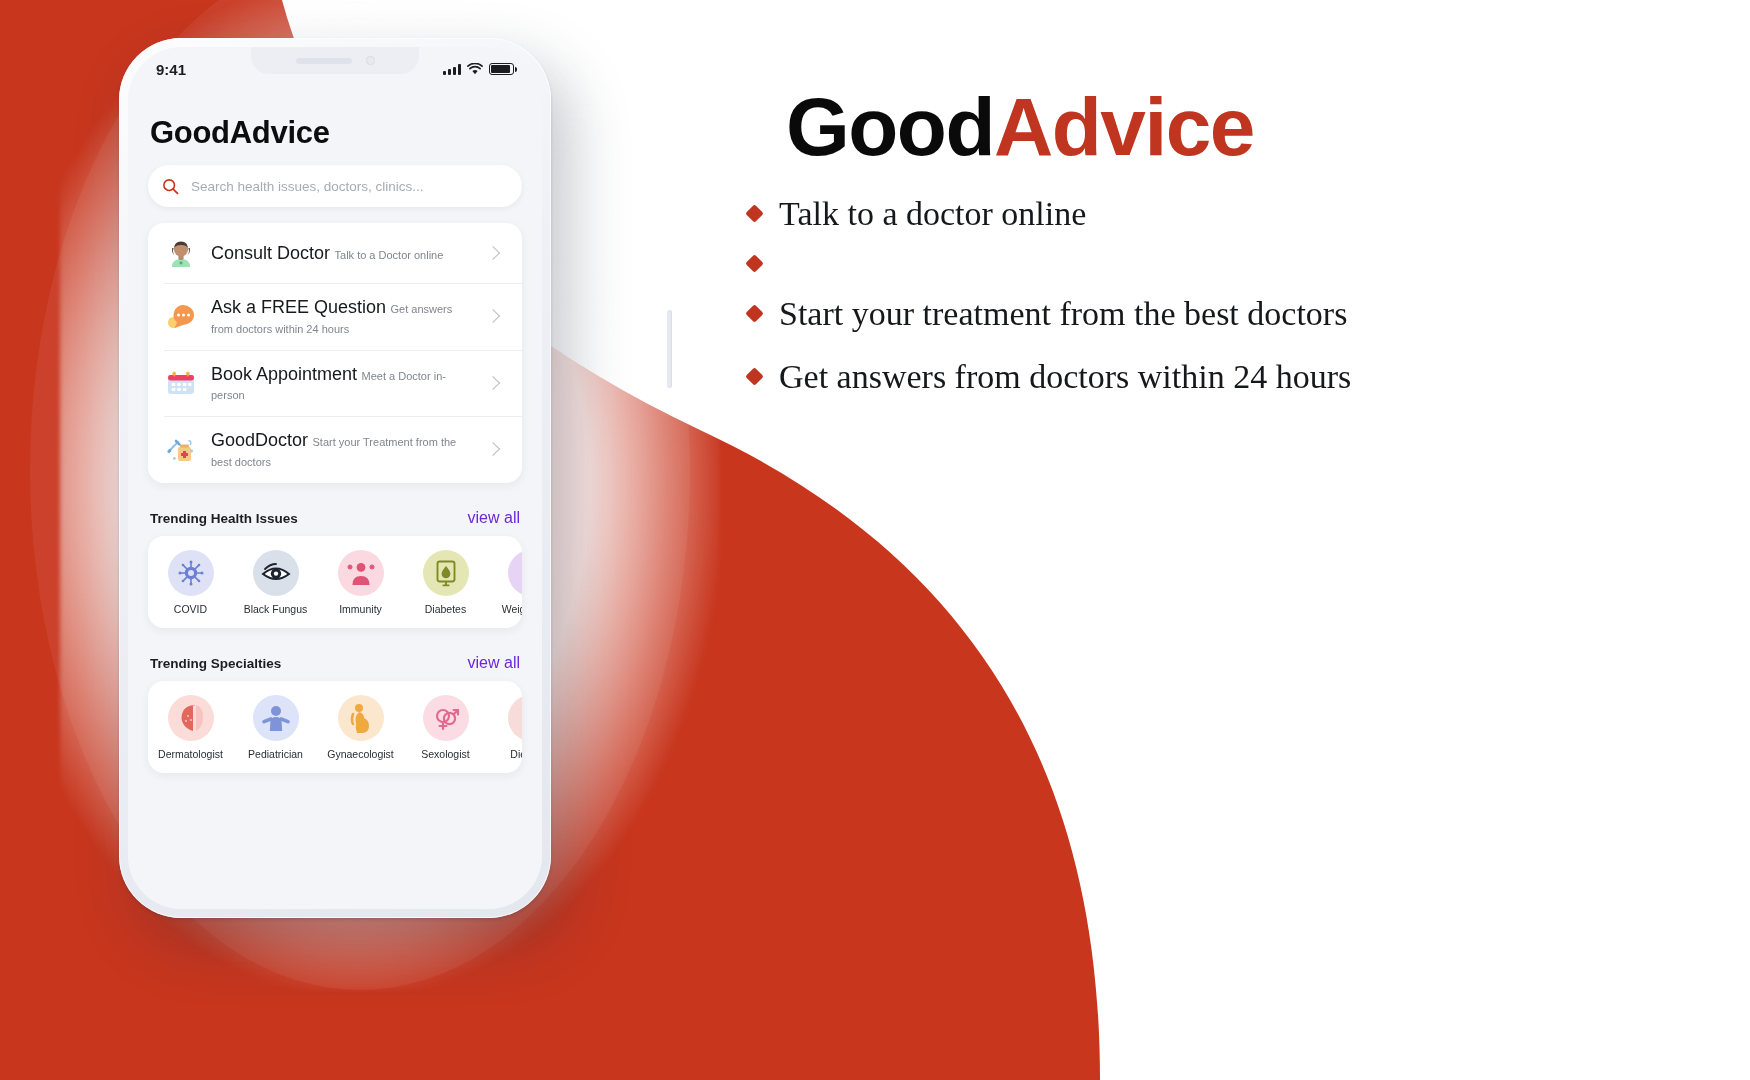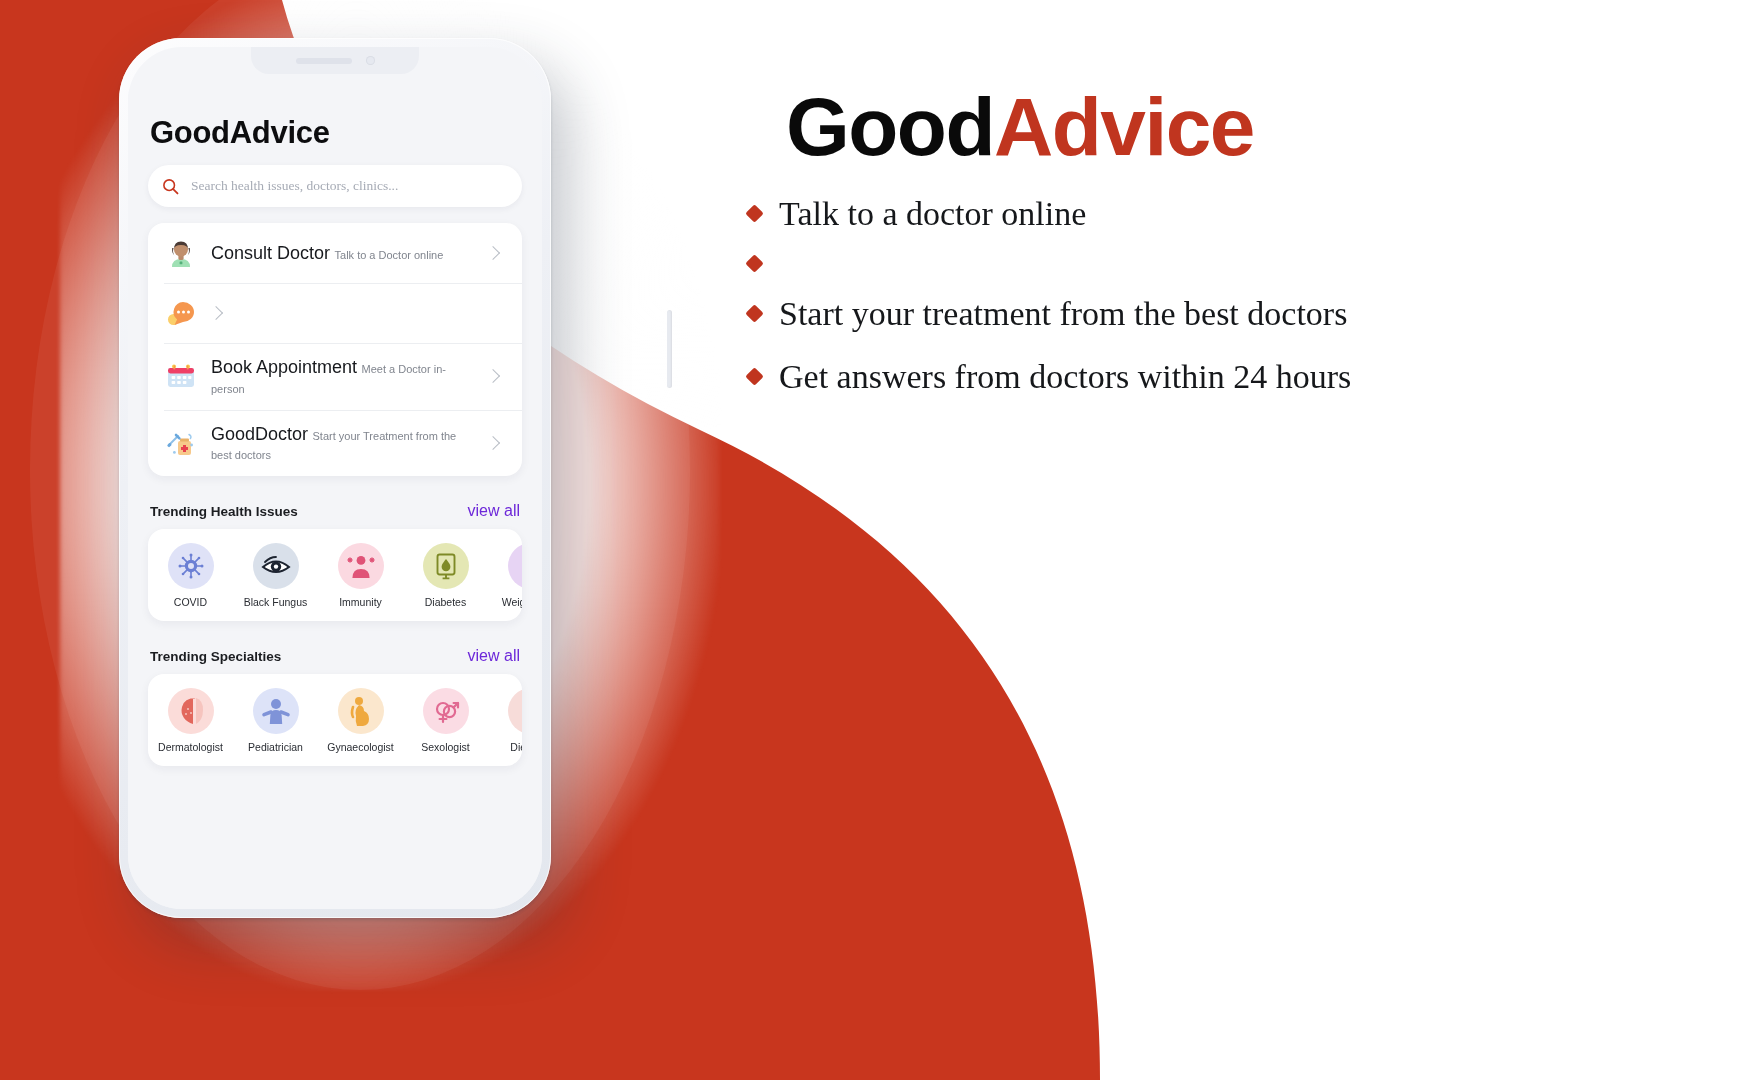--- a/index.html
+++ b/index.html
@@ -94,21 +94,21 @@
   }
   
   #search-wrap{padding:0 20px;}
   #search-bar{
     height:42px;background:#ffffff;border-radius:22px;
     display:flex;align-items:center;gap:10px;padding:0 14px;
     box-shadow:0 2px 6px rgba(30,40,60,.06);
   }
   #search-input{
     border:0;outline:0;background:transparent;flex:1;
-    font-family:Liberation Serif, serif;font-size:13.5px;color:#701a75;
+    font-family:Liberation Sans, sans-serif;font-size:13.5px;color:#701a75;
   }
   #search-input::placeholder{color:#a6abb5;}
 
   
   #menu-card{
     margin:16px 20px 0 20px;background:#ffffff;border-radius:16px;
     box-shadow:0 3px 10px rgba(30,40,60,.06);overflow:hidden;
   }
   .menu-row{
     display:flex;align-items:center;gap:13px;
@@ -197,20 +197,39 @@
   <div class="side-btn" id="btn-voldn"></div>
   <div class="side-btn" id="btn-power"></div>
 
   <div id="phone-screen">
 
     <div id="notch">
       <div id="speaker"></div>
       <div id="front-cam"></div>
     </div>
 
+    <div id="statusbar">
+      <div>9:41</div>
+      <div id="status-right">
+        <span class="bars">
+            <i></i>
+            <i></i>
+            <i></i>
+            <i></i>
+          </span>
+        <svg width="16" height="12" viewBox="0 0 16 12">
+          <path d="M8 11.2 L5.4 8.1 a4.1 4.1 0 0 1 5.2 0 Z" fill="#1b1d21"></path>
+          <path d="M2.9 5.6 a7.6 7.6 0 0 1 10.2 0" stroke="#1b1d21" stroke-width="1.7" fill="none" stroke-linecap="round"></path>
+          <path d="M0.9 3.1 a10.7 10.7 0 0 1 14.2 0" stroke="#1b1d21" stroke-width="1.7" fill="none" stroke-linecap="round"></path>
+        </svg>
+        <span id="battery">
+            <span></span>
+          </span>
+      </div>
+    </div>
 
     <div id="app">
 
       <div id="app-title">GoodAdvice</div>
 
       <div id="search-wrap">
         <div id="search-bar">
           <svg width="17" height="17" viewBox="0 0 18 18">
             <circle cx="7.6" cy="7.6" r="5.6" stroke="#C8361E" stroke-width="1.7" fill="none"></circle>
             <line x1="11.8" y1="11.8" x2="16.4" y2="16.4" stroke="#C8361E" stroke-width="1.9" stroke-linecap="round"></line>
@@ -242,20 +261,24 @@
 
         <div class="menu-row">
           <span class="menu-ico">
             <svg width="32" height="32" viewBox="0 0 32 32">
               <circle cx="8.5" cy="22.5" r="5.5" fill="#fbcf6a"></circle>
               <path d="M18 5 A11 10 0 1 1 18 25 L9.5 28 l2.6-5.4 A10 10 0 0 1 18 5 Z" fill="#f5974f"></path>
               <circle cx="13.5" cy="15" r="1.5" fill="#fff"></circle>
               <circle cx="18.5" cy="15" r="1.5" fill="#fff"></circle>
               <circle cx="23.5" cy="15" r="1.5" fill="#fff"></circle>
             </svg>
+          </span>
+          <span class="menu-txt">
+            <span class="menu-title">Ask a FREE Question</span>
+            <span class="menu-sub">Get answers from doctors within 24 hours</span>
           </span>
           <span class="chev"></span>
         </div>
 
         <div class="menu-row">
           <span class="menu-ico">
             <svg width="32" height="32" viewBox="0 0 32 32">
               <rect x="3" y="8" width="26" height="19" rx="2.4" fill="#cfe3f5"></rect>
               <rect x="3" y="8" width="26" height="5.4" rx="2.4" fill="#ef3f66"></rect>
               <circle cx="9" cy="6.4" r="2" fill="#fbcf4a"></circle>

